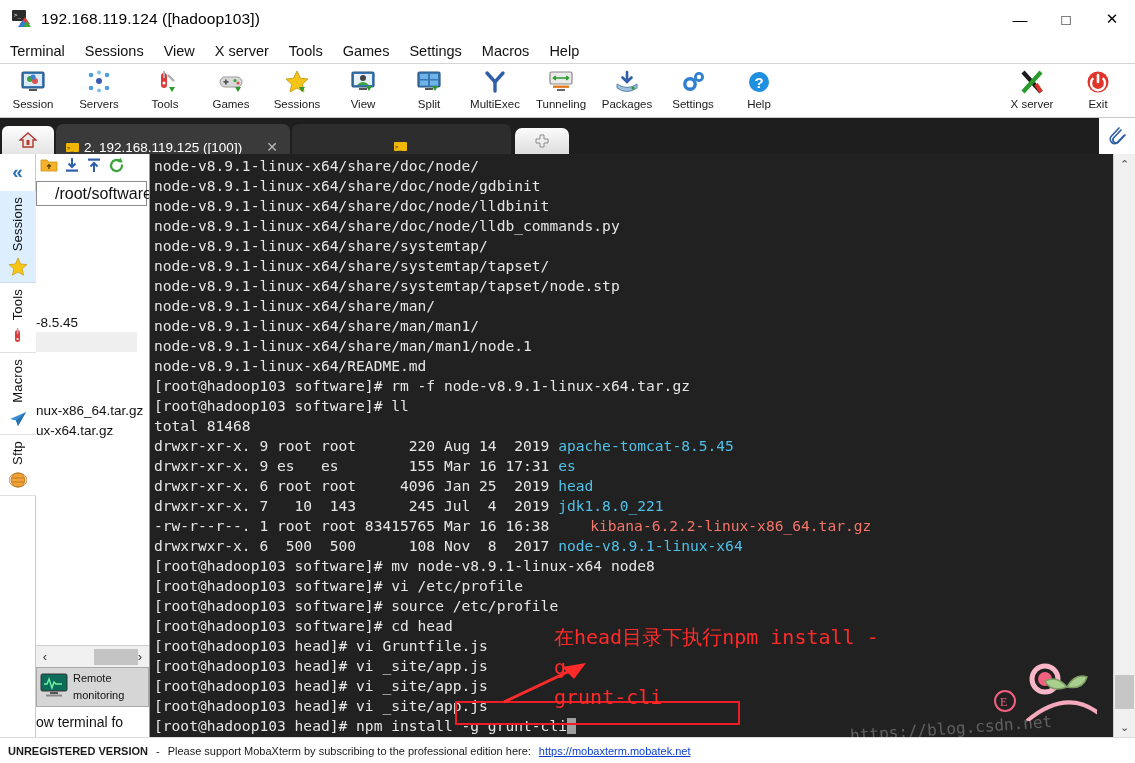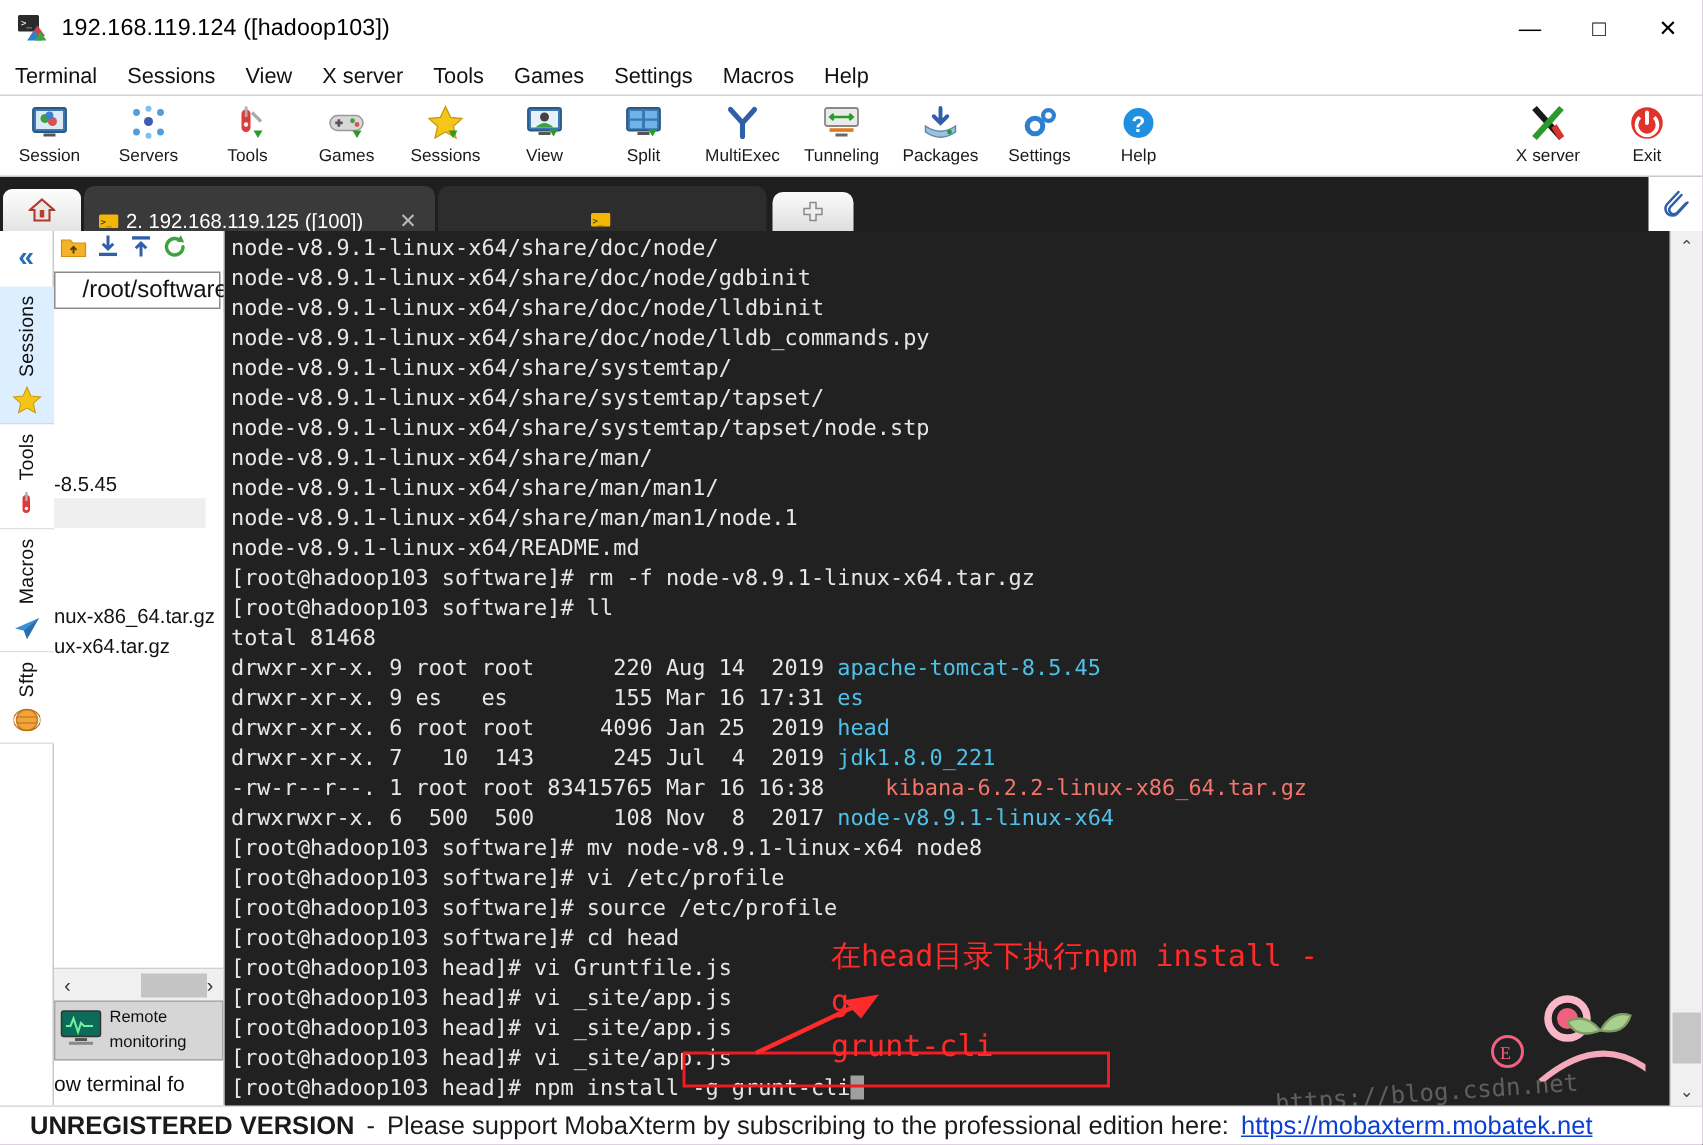--- a/index.html
+++ b/index.html
@@ -6,21 +6,21 @@
   html, body {
     margin: 0; padding: 0;
     width: 1135px; height: 763px;
     overflow: hidden;
     background: #ffffff;
     font-family: "Liberation Sans", sans-serif;
   }
   #app {
     position: relative;
     width: 1135px; height: 763px;
-    background: #f0abfc;
+    background: #a16207;
     display: flex; flex-direction: column;
   }
 
   
   .titlebar {
     height: 38px; flex: 0 0 38px;
     display: flex; align-items: center;
     background: #ffffff;
     border-bottom: 0px solid #eee;
   }
@@ -256,23 +256,23 @@
   }
   .vs-arrow { height: 20px; display:flex; align-items:center; justify-content:center; font-size: 11px; color:#444;}
   .vs-track { flex: 1 1 auto; width: 100%; position: relative; }
   .vs-thumb { position: absolute; left: 1px; right: 1px; bottom: 8px; height: 34px; background: #c6c6c6; }
 
   
   .statusbar {
     height: 26px; flex: 0 0 26px;
     background: #ffffff;
     display: flex; align-items: center;
-    padding-left: 20px;
+    padding-left: 8px;
     border-top: 1px solid #dcdcdc;
-    font-size: 17px; color: #1a1a1a;
+    font-size: 11px; color: #1a1a1a;
     white-space: nowrap;
   }
   .sb-strong { font-weight: bold; }
   .sb-link { color: #0b3fd2; text-decoration: underline; }
 
   
   .csdn {
     position: absolute; right: 16px; bottom: 16px;
     width: 170px; height: 64px; pointer-events: none;
   }

